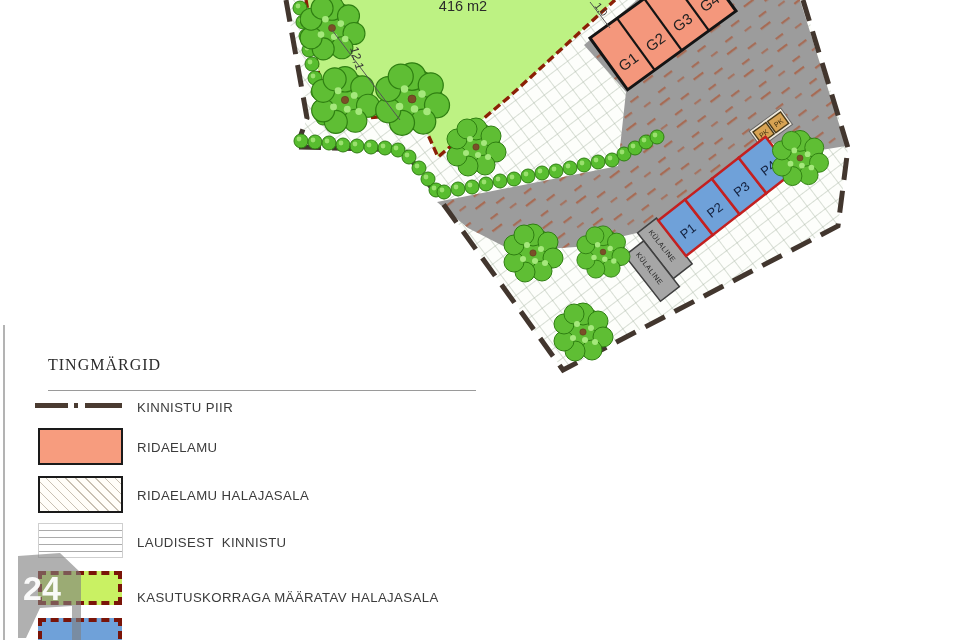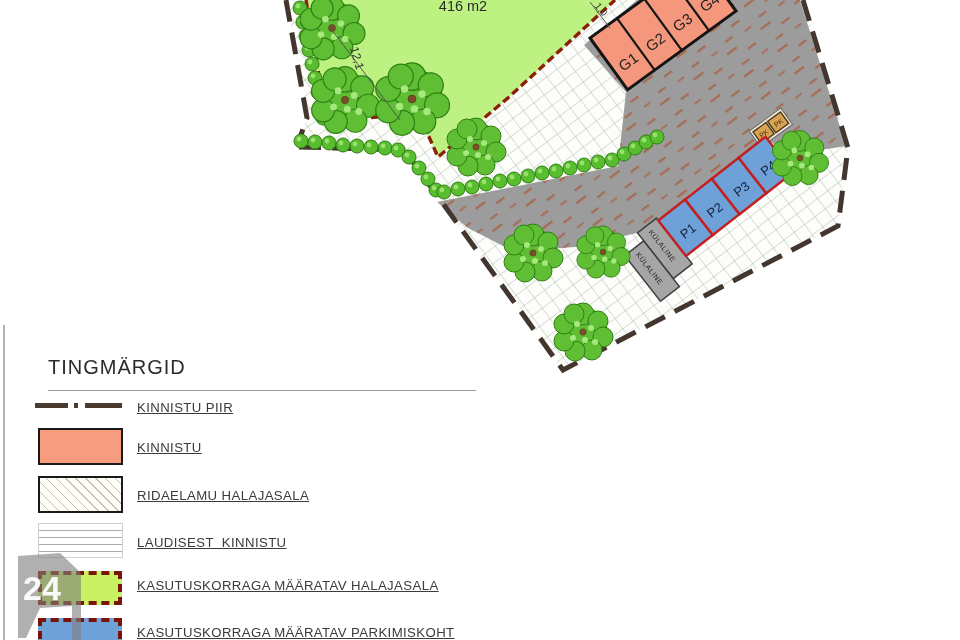--- a/index.html
+++ b/index.html
@@ -1,23 +1,23 @@
 <!DOCTYPE html>
 <html><head>
 <meta charset="utf-8">
 <style>
   html,body{margin:0;padding:0;background:#fff;}
   #stage{position:relative;width:960px;height:640px;background:#ffffff;overflow:hidden;
          font-family:"Liberation Sans", sans-serif;}
   #plan-svg{position:absolute;left:0;top:0;}
   
   #legend{position:absolute;left:0;top:350px;width:520px;height:290px;}
-  .leg-title{position:absolute;left:48px;top:6px;font-size:20px;letter-spacing:1px;color:#2b2b2b;}
+  .leg-title{position:absolute;left:48px;top:6px;font-size:16px;letter-spacing:1px;color:#2b2b2b;font-family:Liberation Serif, serif;}
   .leg-underline{position:absolute;left:48px;top:40px;width:428px;height:1px;background:#9a9a9a;}
-  .leg-label{position:absolute;left:137px;font-size:13.2px;color:#3b3b3b;letter-spacing:.4px;white-space:pre;text-decoration:underline;}
+  .leg-label{position:absolute;left:137px;font-size:13.2px;color:#3b3b3b;letter-spacing:.4px;white-space:pre;}
   .sw{position:absolute;left:38px;box-sizing:border-box;}
   .sw-ridaelamu{top:78px;width:85px;height:37px;background:#f79c7e;border:2.5px solid #1a1a1a;}
   .sw-varikatus{top:126px;width:85px;height:37px;border:2.5px solid #1a1a1a;background:#fffdf8;
      background-image:repeating-linear-gradient(45deg,transparent 0 6px,#c9c0b2 6px 7px);}
   .sw-terrass{top:173px;width:85px;height:35px;border:1px solid #cfcfcf;
      background-image:repeating-linear-gradient(180deg,#ffffff 0 2.6px,#ababab 2.6px 3.5px);}
   .sw-halajasala{top:221px;width:84px;height:34px;background:#c9f163;border:4px dashed #7a1408;}
   .sw-parkimiskoht{top:268px;width:84px;height:34px;background:#6fa1d9;border:4px dashed #7a1408;}
   .dash-swatch{position:absolute;left:35px;top:53px;width:92px;height:6px;}
   .dash-swatch i{position:absolute;top:0;height:5px;background:#4a3b31;}
@@ -184,33 +184,32 @@
     <div class="leg-underline"></div>
 
     <div class="dash-swatch">
       <i class="d1"></i>
         <i class="ddot"></i>
         <i class="d2"></i>
     </div>
     <div class="leg-label" style="top:50px">KINNISTU PIIR</div>
 
     <div class="sw sw-ridaelamu"></div>
-    <div class="leg-label" style="top:90px">KINNISTU</div>
+    <div class="leg-label" style="top:90px">RIDAELAMU</div>
 
     <div class="sw sw-varikatus"></div>
     <div class="leg-label" style="top:138px">RIDAELAMU HALAJASALA</div>
 
     <div class="sw sw-terrass"></div>
     <div class="leg-label" style="top:185px">LAUDISEST  KINNISTU</div>
 
     <div class="sw sw-halajasala"></div>
-    <div class="leg-label" style="top:228px">KASUTUSKORRAGA MÄÄRATAV HALAJASALA</div>
+    <div class="leg-label" style="top:240px">KASUTUSKORRAGA MÄÄRATAV HALAJASALA</div>
 
     <div class="sw sw-parkimiskoht"></div>
-    <div class="leg-label" style="top:275px">KASUTUSKORRAGA MÄÄRATAV PARKIMISKOHT</div>
   </div>
 
   <div id="watermark">
     <svg width="78" height="92" viewBox="0 0 78 92">
       <path d="M8,8 L50,5 L71,25 L71,92 L62,92 L62,58 L30,60 L16,90 L8,90 Z" fill="#808080" opacity="0.62"></path>
       <text x="13" y="52" font-size="34" font-weight="bold" fill="#ffffff" opacity="0.95" font-family="Liberation Sans, sans-serif">24</text>
     </svg>
   </div>
 
 </div>

